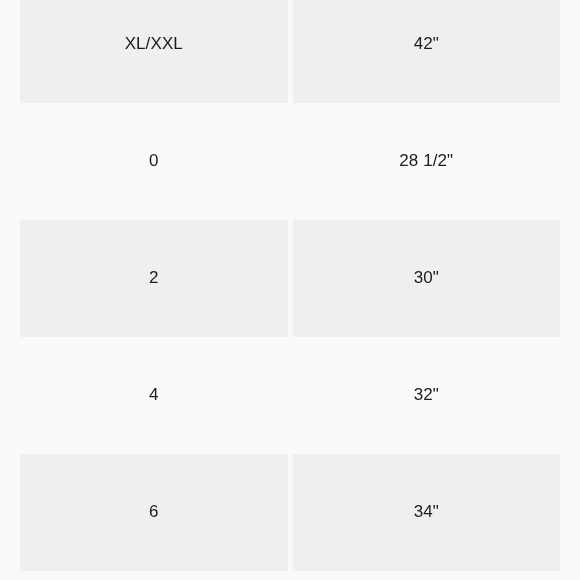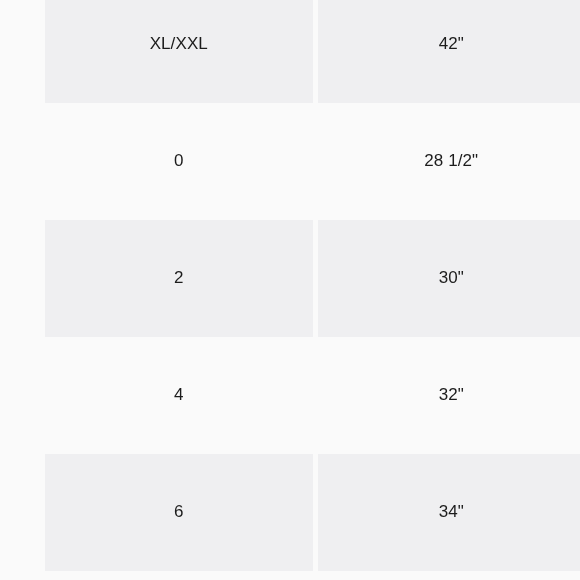--- a/index.html
+++ b/index.html
@@ -14,21 +14,20 @@
     background: #fafafa;
     font-family: "Liberation Sans", "DejaVu Sans", sans-serif;
     -webkit-font-smoothing: antialiased;
   }
 
   #size-chart {
     position: relative;
     width: 468px;
     height: 580px;
     box-sizing: border-box;
-    margin-left: 25px;
   }
 
   .chart-table {
     position: absolute;
     left: 15px;
     top: -14px;          
     width: 550px;
     border-collapse: separate;
     border-spacing: 5px 0;
     table-layout: fixed;

